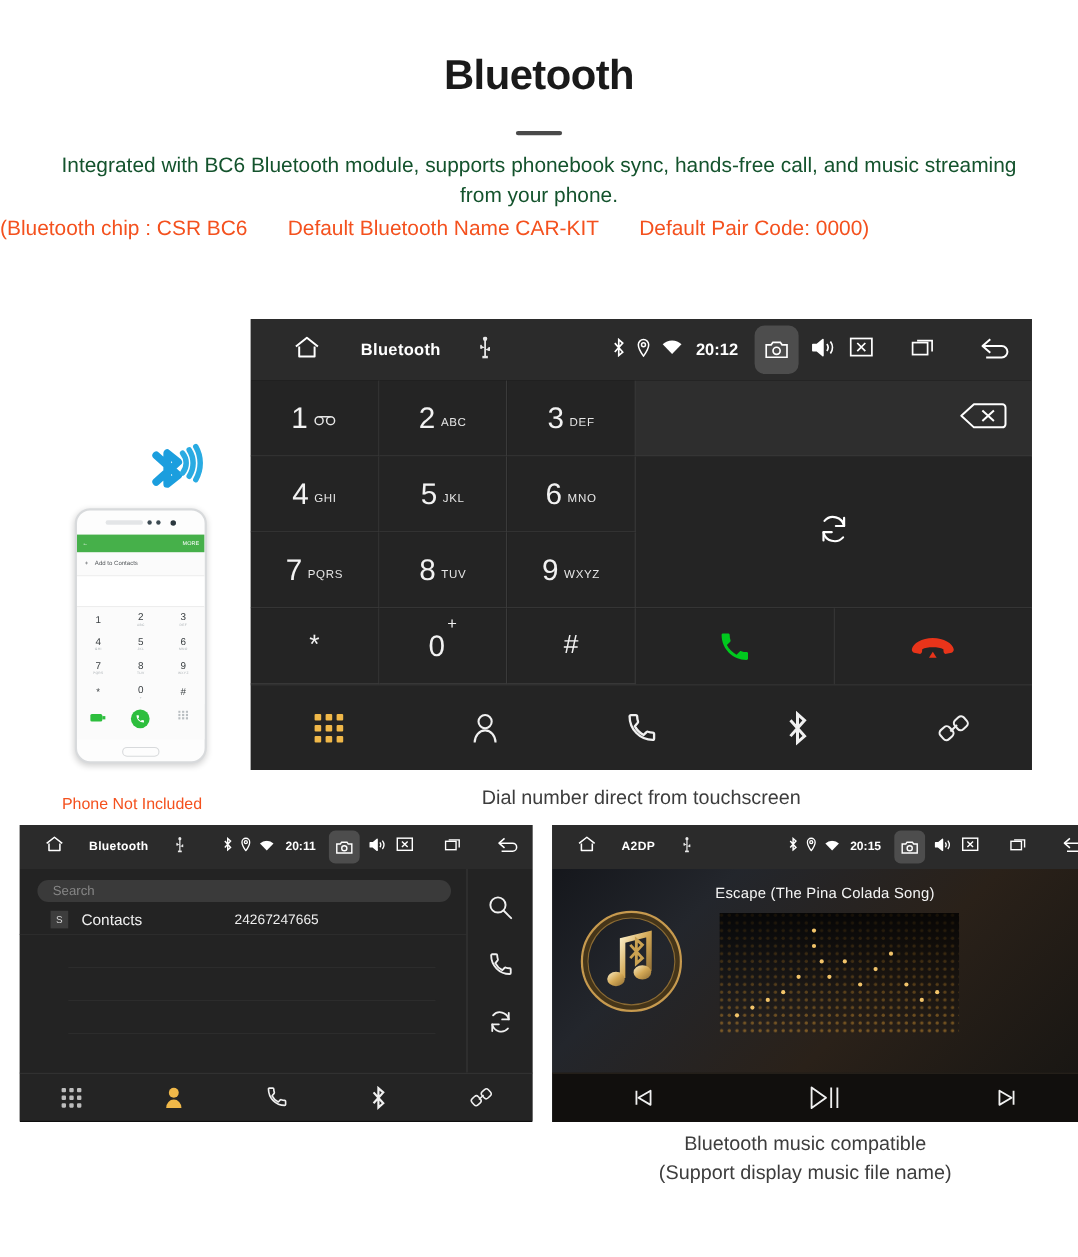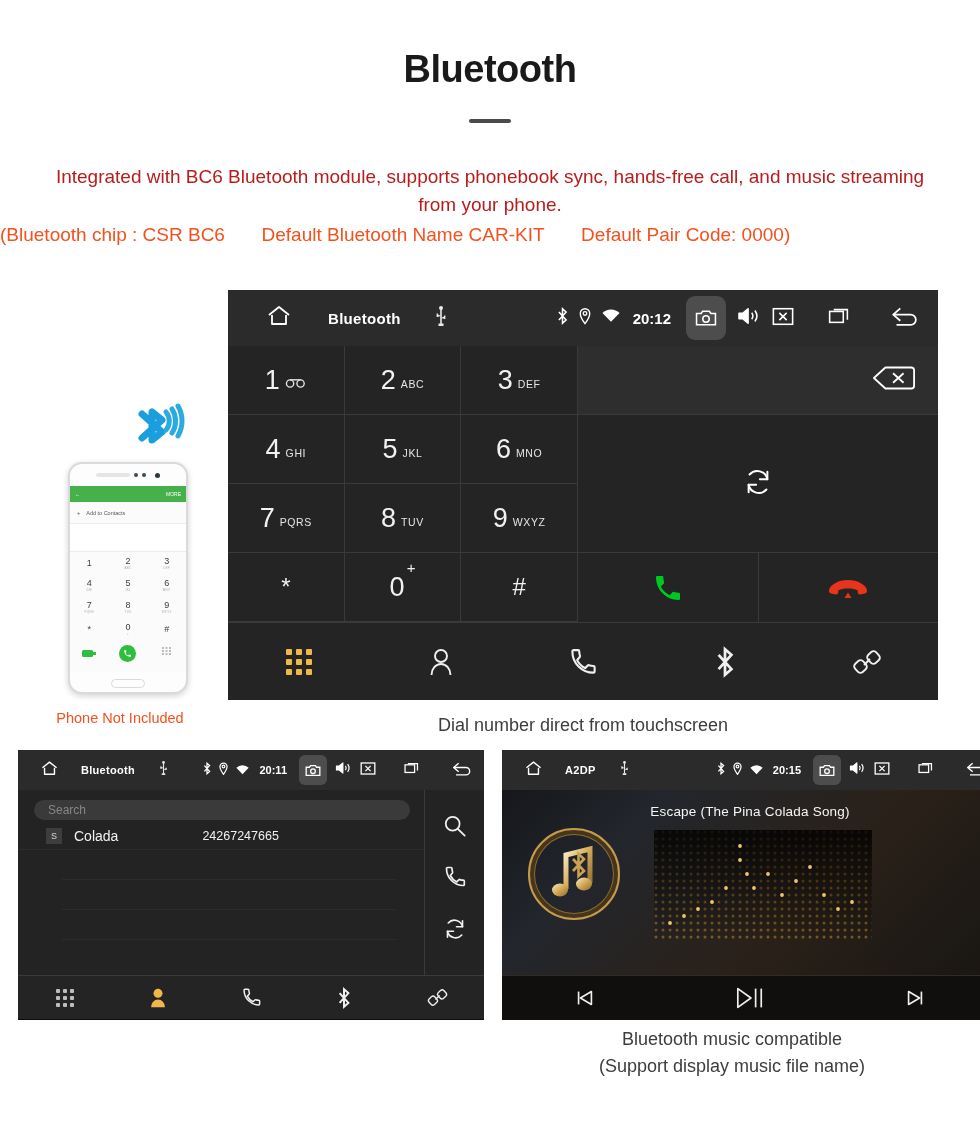--- a/index.html
+++ b/index.html
@@ -22,23 +22,23 @@
   }
   .rule {
     width: 42px; height: 4px;
     background: #4a4a4a;
     margin: 28px auto 0;
     border-radius: 2px;
   }
   .subtitle {
     text-align: center;
     font-size: 19px;
-    color: #b91c1c;
+    color: #14532d;
     line-height: 1.45;
-    margin-top: 40px;
+    margin-top: 14px;
     padding: 0 40px;
   }
   .specline {
     font-size: 19px;
     color: #f4511e;
     margin-top: 6px;
   }
   .specline span { display: inline-block; }
   .specline .gap { width: 26px; }
 
@@ -243,21 +243,21 @@
   }
   .ph-call {
     width: 17px; height: 17px; border-radius: 50%; background: #2dbe3d;
     display: flex; align-items: center; justify-content: center;
   }
   .ph-home {
     height: 22px; display: flex; align-items: center; justify-content: center;
   }
   .ph-homebtn { width: 34px; height: 9px; border: 1.5px solid #d8dadc; border-radius: 5px; }
   .phone-note {
-    position: absolute; left: 0; top: 310px; width: 200px;
+    position: absolute; left: 0; top: 323px; width: 200px;
     text-align: center; font-size: 14.5px; color: #f4511e;
   }
 
   
   .panel-pb {
     position: absolute; left: 18px; top: 750px;
     width: 466px; height: 270px;
     background: #0e0e0e;
   }
   .panel-mu {
@@ -745,21 +745,21 @@
             </svg>
         </span>
       </span>
     </div>
 
     <div class="pb-body">
       <div class="pb-list">
         <div class="pb-search">Search</div>
         <div class="pb-row">
           <span class="pb-avatar">S</span>
-          <span class="pb-name">Colada</span>
+          <span class="pb-name">Contacts</span>
           <span class="pb-number">24267247665</span>
         </div>
         <div class="pb-empty"></div>
         <div class="pb-empty"></div>
         <div class="pb-empty"></div>
       </div>
       <div class="pb-side">
         <span>
           <svg width="24" height="24" viewBox="0 0 26 26" fill="none" stroke="#f0f0f0" stroke-width="1.9" stroke-linecap="round">
             <circle cx="10.5" cy="10.5" r="7.5"></circle>

